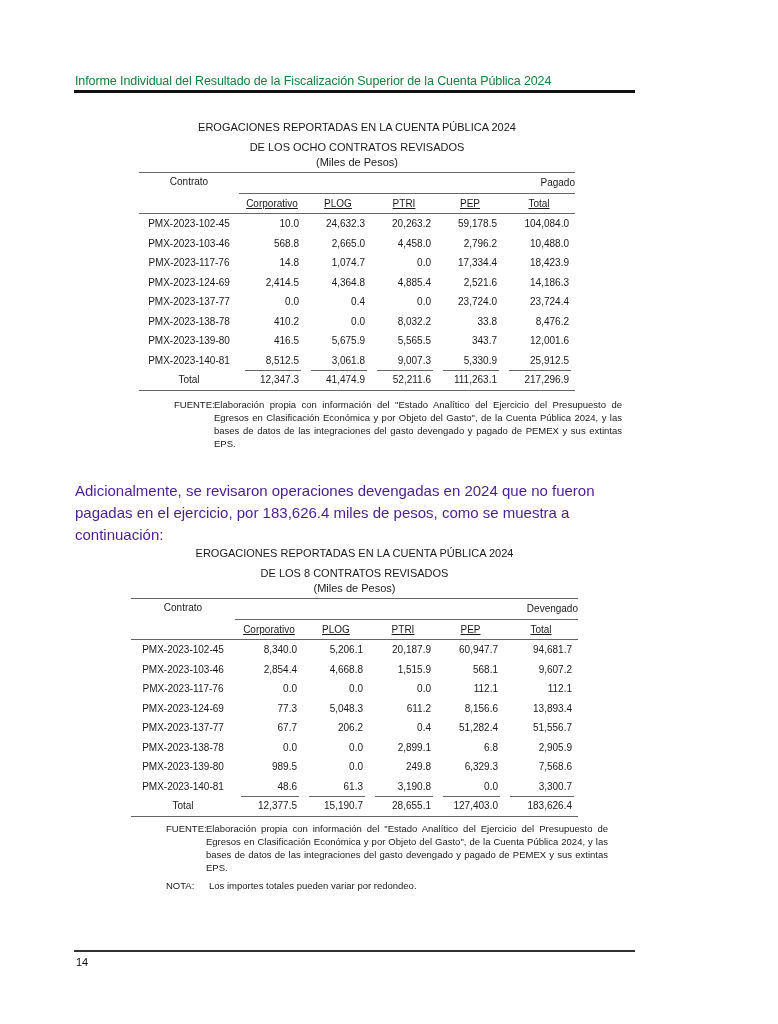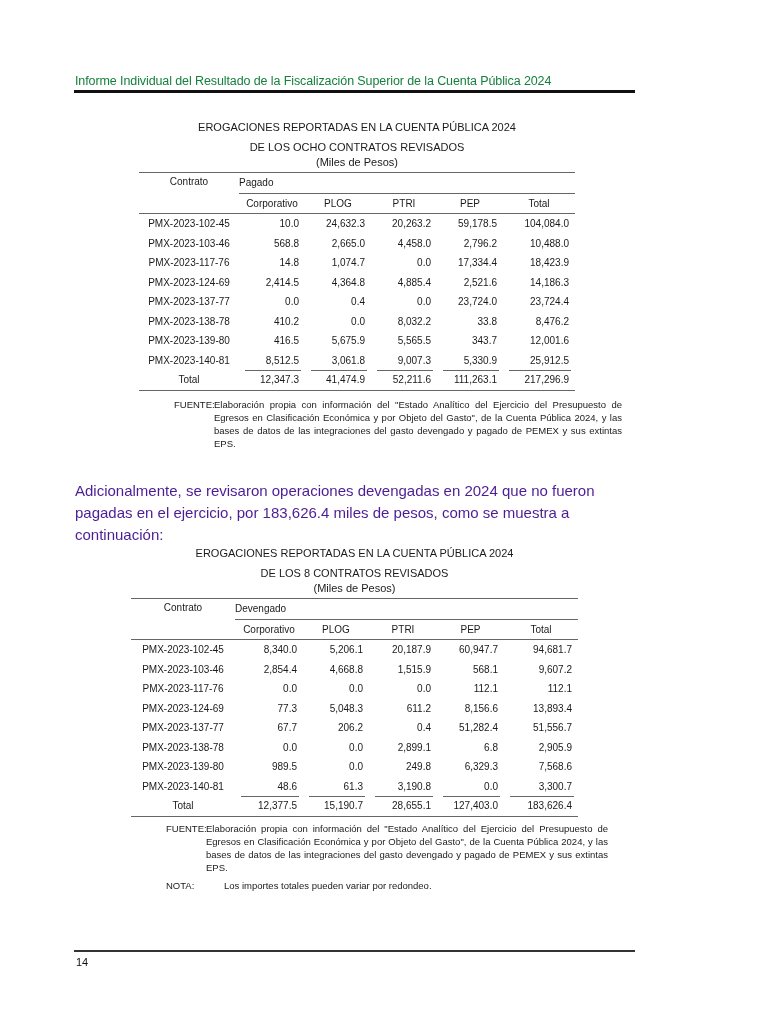--- a/index.html
+++ b/index.html
@@ -22,22 +22,22 @@
   }
   .table-title.line1 { margin-bottom: 5px; }
   table.data {
     border-collapse: collapse; font-size: 10px; color: #1a1a1a;
   }
   table.data td, table.data th {
     font-weight: normal; padding: 0; height: 19.5px;
   }
   table.data .contrato-col { text-align: center; }
   table.data .num { text-align: right; padding-right: 6px; }
-  table.data .sub-head { text-align: center; }
-  table.data .group-head { text-align: left; margin-top: 41px; }
+  table.data .sub-head { text-align: center; text-decoration: underline; }
+  table.data .group-head { text-align: right; margin-top: 41px; }
   .rule-top { border-top: 1.5px solid #666; }
   .rule-mid { border-top: 1.5px solid #666; }
   .rule-bottom { border-bottom: 1.5px solid #666; }
   .total-cell { position: relative; }
   .total-cell .bar {
     position: absolute; left: 6px; right: 4px; top: 0; height: 1px; background: #666;
   }
   .note {
     position: absolute; font-size: 9.5px; line-height: 13px; color: #1a1a1a;
     text-align: justify;
@@ -278,17 +278,17 @@
     </tfoot>
   </table>
 </div>
 
 <div class="note" style="left:134px; top:822px; width:442px;">
   <span class="label">FUENTE:</span>
   <span class="text" style="padding-left:40px;">Elaboración propia con información del "Estado Analítico del Ejercicio del Presupuesto de Egresos en Clasificación Económica y por Objeto del Gasto", de la Cuenta Pública 2024, y las bases de datos de las integraciones del gasto devengado y pagado de PEMEX y sus extintas EPS.</span>
 </div>
 <div class="note" style="left:134px; top:879px; width:442px;">
   <span class="label">NOTA:</span>
-  <span class="text" style="padding-left:58px;">Los importes totales pueden variar por redondeo.</span>
+  <span class="text" style="padding-left:43px;">Los importes totales pueden variar por redondeo.</span>
 </div>
 
 <div class="footer-rule"></div>
 <div class="page-number">14</div>
 
 </body></html>

